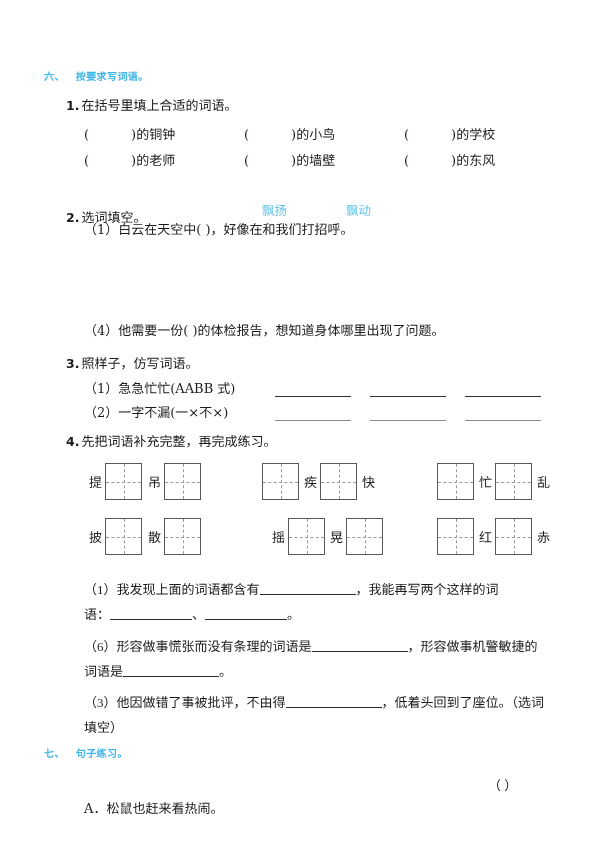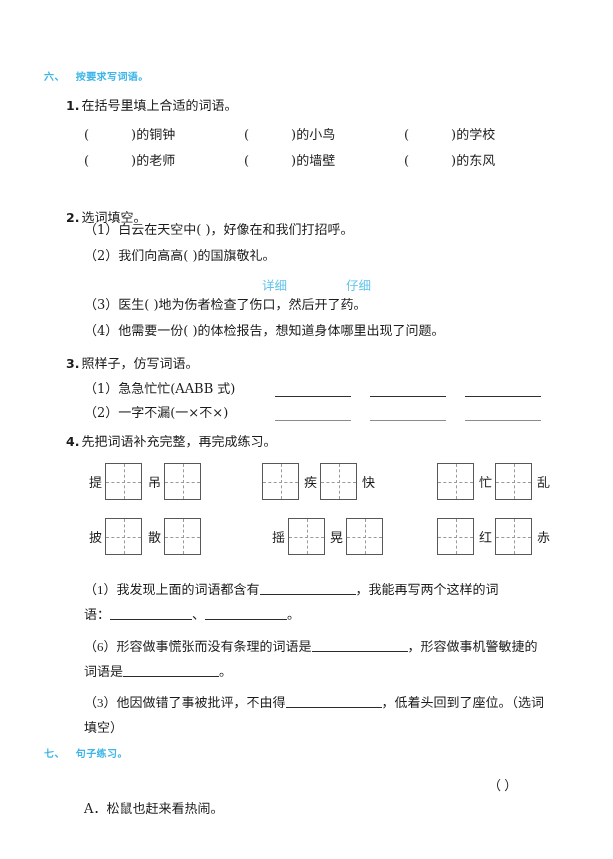--- a/index.html
+++ b/index.html
@@ -161,29 +161,27 @@
   </div>
 
   <div class="brow" style="top:150px;">
     <span class="cell"><span class="paren">(<span class="gap"></span>)</span><span>的老师</span></span><span class="cell"><span class="paren">(<span class="gap"></span>)</span><span>的墙壁</span></span><span class="cell"><span class="paren">(<span class="gap"></span>)</span><span>的东风</span></span>
   </div>
 
   <div class="q" style="top:178px;margin-top:32px;">
     <span class="qn">2.</span><span>选词填空。</span>
   </div>
 
+  <div class="bank" style="left:262px; top:200px;">
+    <span class="w">飘扬</span><span class="w">飘动</span>
+  </div>
 
   <div class="sub" style="top:222px;">（1）白云在天空中(        )，好像在和我们打招呼。</div>
-  <div class="sub" style="top:248px;">（2）我们向高高(        )的国旗敬礼。</div>
-
-  <div class="bank" style="left:262px; top:275px;">
-    <span class="w">详细</span><span class="w">仔细</span>
-  </div>
-
-  <div class="sub" style="top:297px;">（3）医生(        )地为伤者检查了伤口，然后开了药。</div>
+
+
   <div class="sub" style="top:323px;">（4）他需要一份(        )的体检报告，想知道身体哪里出现了问题。</div>
 
   <div class="q" style="top:356px;">
     <span class="qn">3.</span><span>照样子，仿写词语。</span>
   </div>
 
   <div class="sub" style="top:381px;">（1）急急忙忙(AABB 式)</div>
   <div class="ul" style="left:275px; top:396px; width:76px;"></div>
   <div class="ul" style="left:370px; top:396px; width:76px;"></div>
   <div class="ul" style="left:465px; top:396px; width:76px;"></div>

